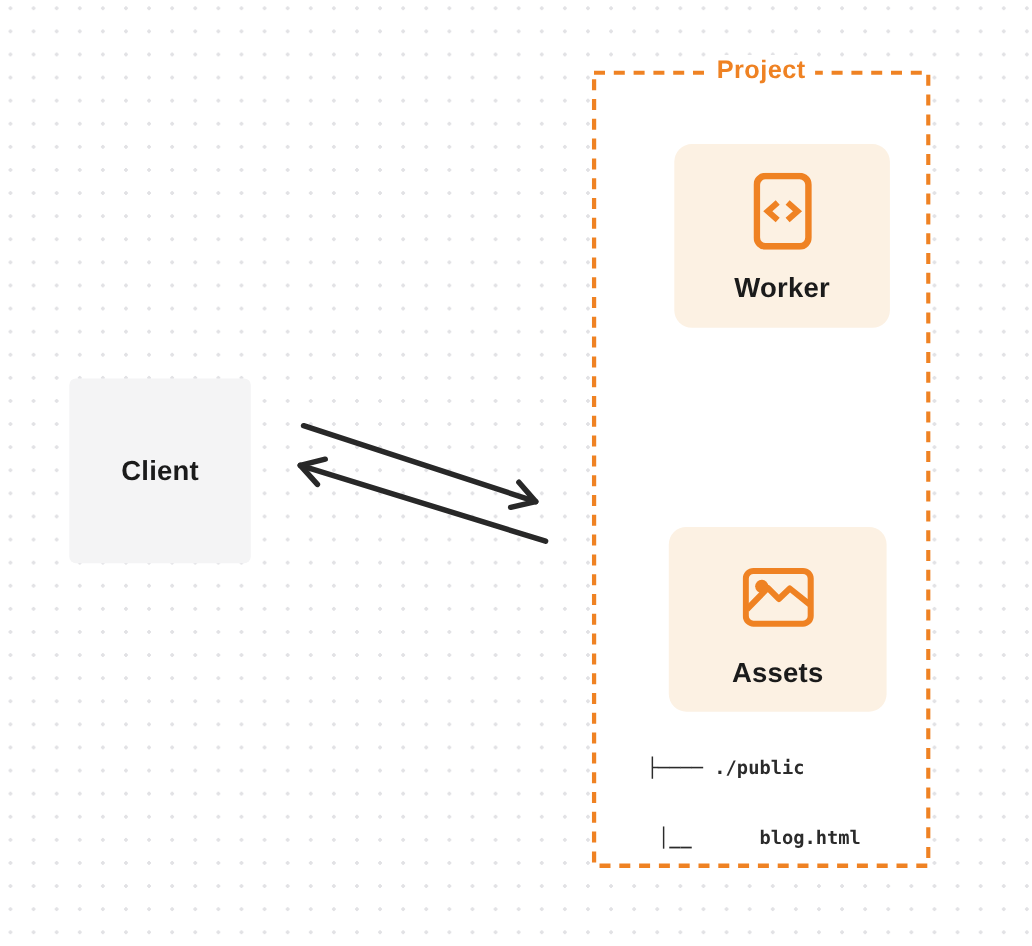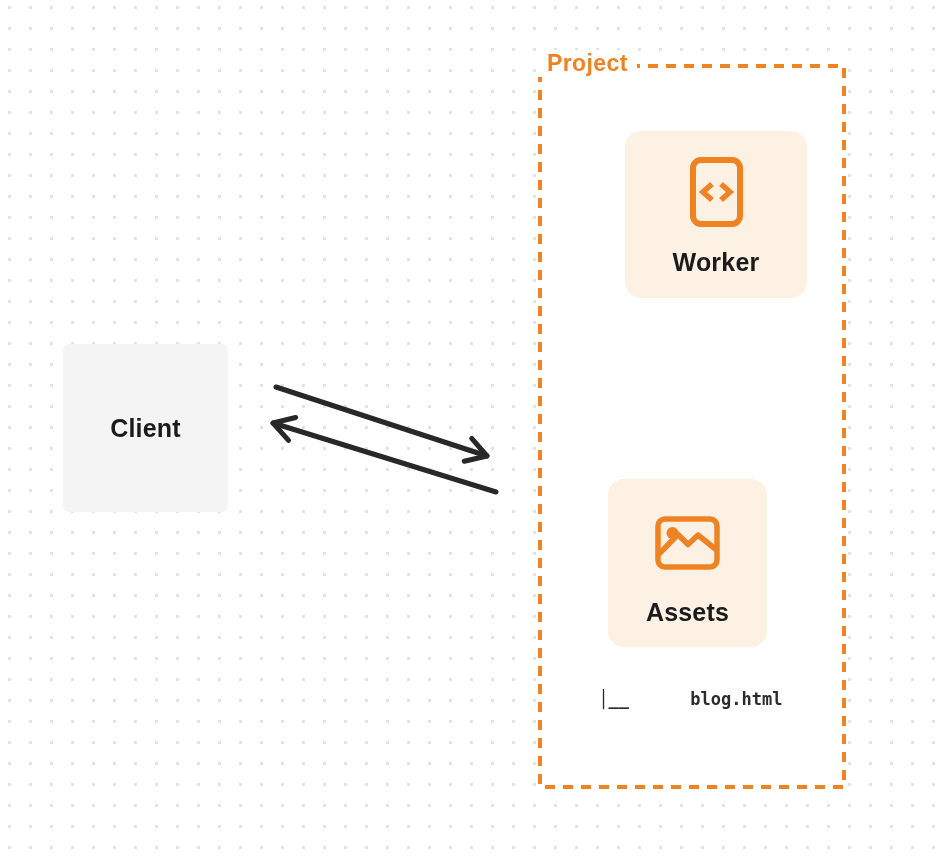--- a/index.html
+++ b/index.html
@@ -49,38 +49,38 @@
   .project-box {
     position: absolute;
     left: 538px; top: 64px;
     width: 308px; height: 725px;
   }
   .project-border-svg { position: absolute; left: 0; top: 0; }
   .project-title-wrap {
     position: absolute;
     left: 538px; top: 50px;
     width: 308px;
-    text-align: left;
+    text-align: center;
   }
   .project-title {
     display: inline-block;
     background: #ffffff;
     padding: 0 9px;
     font-size: 23px; font-weight: 700;
     color: #ef8223; letter-spacing: .4px;
   }
 
   
   .card {
     position: absolute;
     background: #fcf1e3;
     border-radius: 16px;
   }
-  .card-worker { left: 613px; top: 131px; width: 182px; height: 167px; margin-left: 12px; }
-  .card-assets { left: 608px; top: 479px; width: 159px; height: 168px; }
+  .card-worker { left: 613px; top: 131px; width: 196px; height: 167px; }
+  .card-assets { left: 608px; top: 479px; width: 198px; height: 168px; }
   .card .icon-wrap {
     position: absolute; left: 0; width: 100%;
     display: flex; justify-content: center;
   }
   .card-worker .icon-wrap { top: 26px; }
   .card-assets .icon-wrap { top: 37px; }
   .card-label {
     position: absolute; left: 0; width: 100%;
     text-align: center;
     font-size: 25px; font-weight: 700; color: #1b1b1b; letter-spacing: .2px;
@@ -147,17 +147,18 @@
       <svg width="65" height="54" viewBox="0 0 65 54" xmlns="http://www.w3.org/2000/svg">
         <rect x="3" y="3" width="59" height="48" rx="7" fill="none" stroke="#ef8223" stroke-width="5.5"></rect>
         <circle cx="17.5" cy="17" r="6" fill="#ef8223"></circle>
         <path d="M4 38 L23 18.5 L33 28.5 L43 19 L61 33.5" fill="none" stroke="#ef8223" stroke-width="5.5" stroke-linejoin="round"></path>
       </svg>
     </div>
     <div class="card-label">Assets</div>
   </div>
 
   <div class="file-tree">
+    <div>├──── ./public</div>
     <div> │__      blog.html</div>
     
   </div>
 
 </div>
 
 </body></html>

